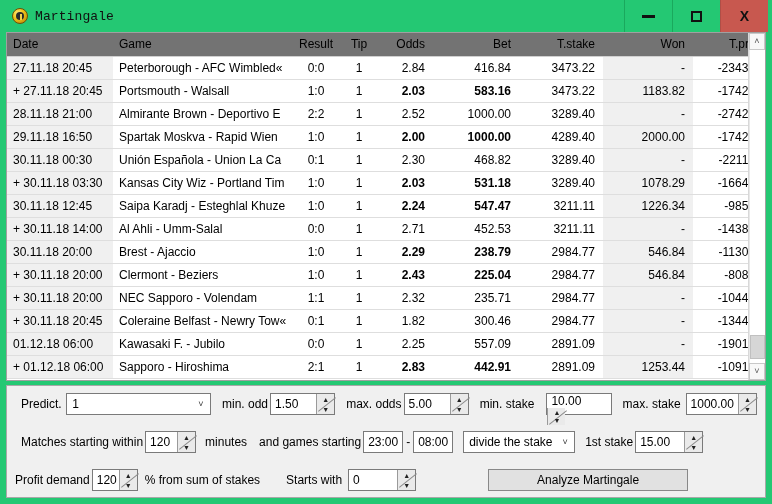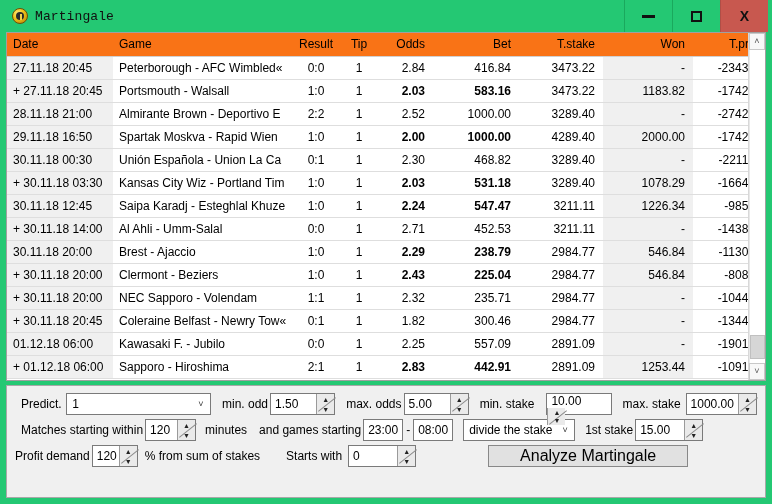--- a/index.html
+++ b/index.html
@@ -77,21 +77,21 @@
     box-sizing:border-box;
     display:flex;flex-direction:row;
     overflow:hidden;
   }
   .grid-main{flex:1 1 auto;min-width:0;display:flex;flex-direction:column;}
   table.grid{
     width:100%;border-collapse:collapse;table-layout:fixed;
     font-size:12px;
   }
   table.grid th{
-    background:#f97316;
+    background:#737373;
     font-weight:normal;
     text-align:right;
     padding:4px 8px 5px 6px;
     border-bottom:1px solid #d0d0d0;
     height:22px;box-sizing:border-box;
     color:#000;
     white-space:nowrap;overflow:hidden;
   }
   table.grid th.l{text-align:left;}
   table.grid th.c{text-align:center;}
@@ -156,21 +156,21 @@
   }
   
   .panel{
     flex:1 1 auto;
     margin-top:4px;
     background:#f0f0f0;
     border:1px solid #a8a8a8;
     box-sizing:border-box;
     padding:6px 8px 0 8px;
     display:flex;flex-direction:column;
-    gap:2px;
+    gap:14px;
     min-height:0;
   }
   .prow{display:flex;align-items:center;height:24px;flex:0 0 24px;}
   .lbl{font-size:12px;color:#000;white-space:nowrap;}
   
   .tbox{
     height:22px;box-sizing:border-box;
     background:#ffffff;border:1px solid #7a7a7a;
     font-size:12px;font-family:"Liberation Sans", sans-serif;
     padding:0 4px;color:#000;
@@ -205,21 +205,21 @@
   }
   .combo .cval{flex:1 1 auto;white-space:nowrap;overflow:hidden;}
   .combo .carr{
     flex:0 0 18px;width:18px;text-align:center;
     font-size:9px;color:#333;
   }
   .btn{
     height:22px;box-sizing:border-box;
     background:#e1e1e1;border:1px solid #888;
     display:flex;align-items:center;justify-content:center;
-    font-size:16px;color:#000;
+    font-size:12px;color:#000;
   }
   .dash{padding:0 3px;font-size:12px;}
 </style>
 </head>
 <body>
 
 <div class="window">
 
   <div class="titlebar">
     <div class="title-left">

